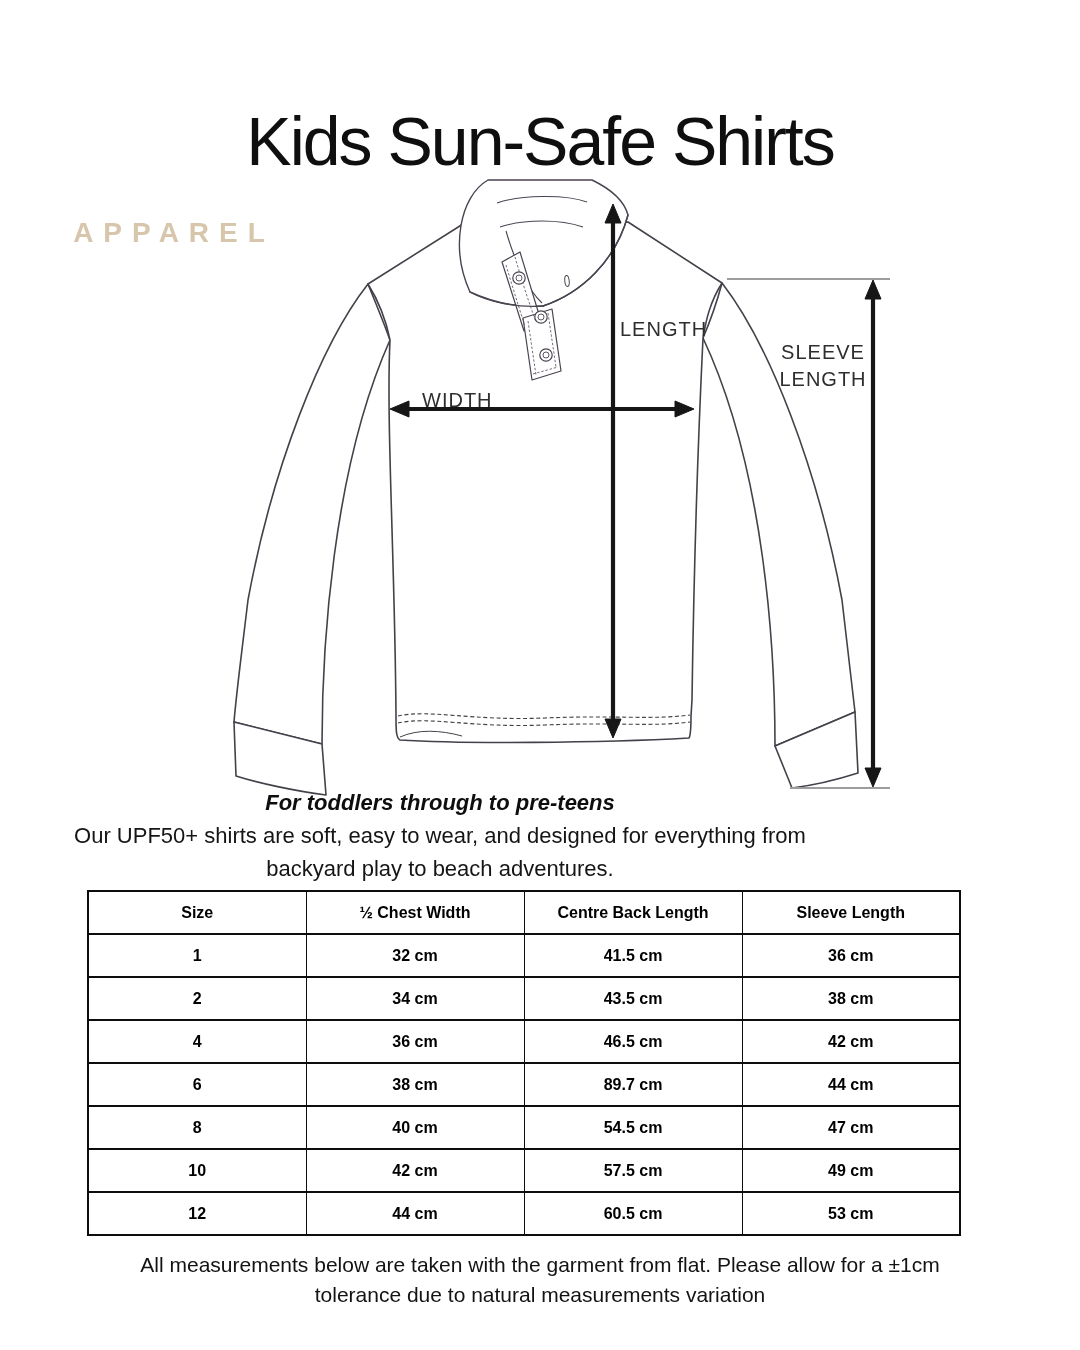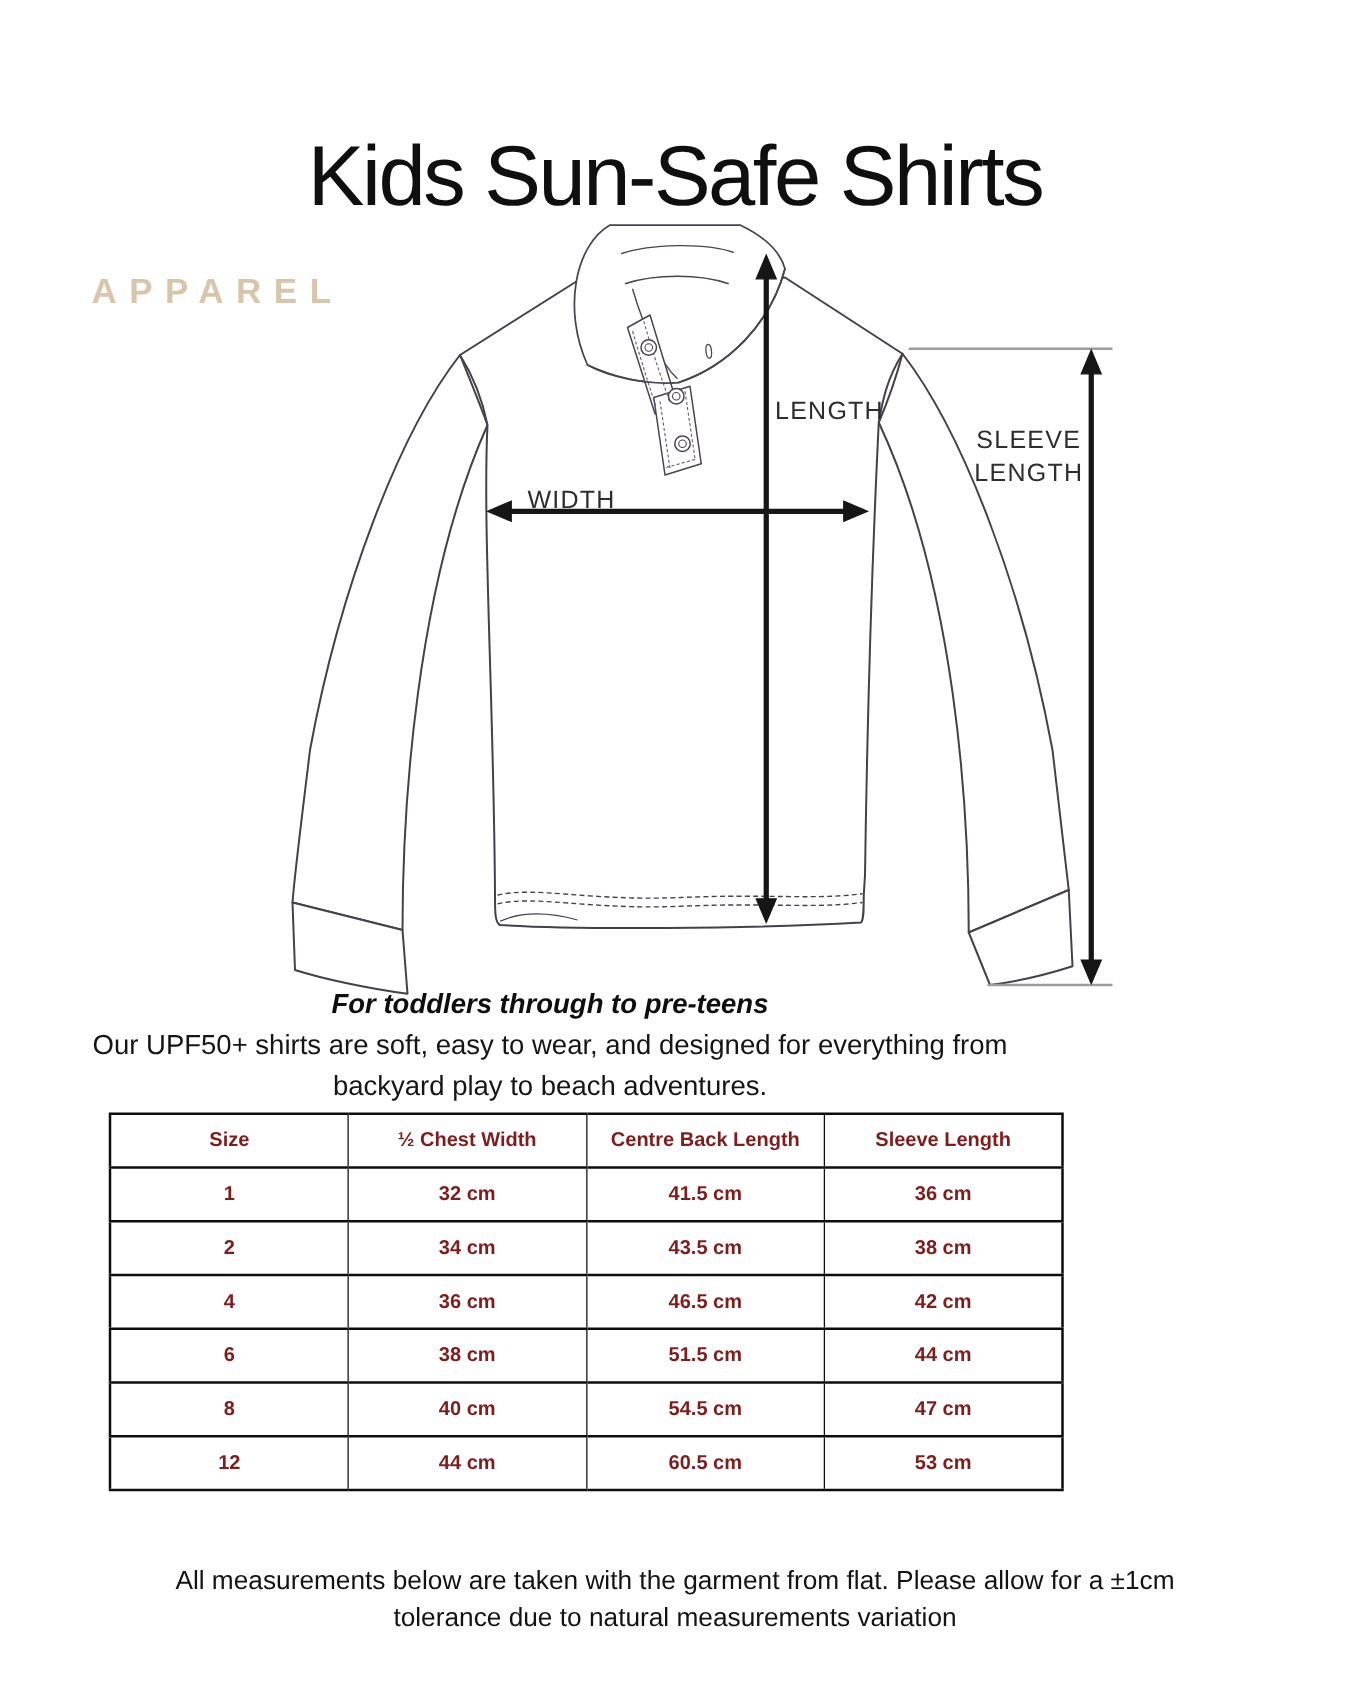--- a/index.html
+++ b/index.html
@@ -25,22 +25,22 @@
   .diagram-label{
     position:absolute;font-size:20px;letter-spacing:1px;color:#2e2e2e;line-height:1.2;
   }
   .lbl-width{left:422px;top:388px;}
   .lbl-length{left:620px;top:317px;}
   .lbl-sleeve{left:760px;top:339px;width:126px;text-align:center;line-height:27px;}
   .intro{position:absolute;top:790px;left:0;width:880px;text-align:center;}
   .intro .tagline{font-size:22px;font-weight:700;font-style:italic;line-height:26px;color:#0e0e0e;}
   .intro .desc{font-size:22px;line-height:33px;color:#151515;margin-top:3px;}
   table.size-table{
-    position:absolute;left:87px;top:890px;width:764px;border-collapse:collapse;
-    table-layout:fixed;text-align:center;font-size:16px;font-weight:700;color:#7f1d1d;
+    position:absolute;left:87px;top:890px;width:874px;border-collapse:collapse;
+    table-layout:fixed;text-align:center;font-size:16px;font-weight:700;color:#000000;
     border:2.5px solid #0d0d0d;
   }
   table.size-table th,table.size-table td{
     border:1.5px solid #0d0d0d;border-top-width:2.2px;border-bottom-width:2.2px;
     height:41px;padding:0;font-size:16px;font-weight:700;
   }
   .footer-note{
     position:absolute;top:1250px;left:0;width:1080px;text-align:center;
     font-size:21px;line-height:30px;color:#131313;
   }
@@ -172,30 +172,36 @@
     </tr>
     <tr>
       <td>4</td>
       <td>36 cm</td>
       <td>46.5 cm</td>
       <td>42 cm</td>
     </tr>
     <tr>
       <td>6</td>
       <td>38 cm</td>
-      <td>51.5 cm</td>
+      <td>89.7 cm</td>
       <td>44 cm</td>
     </tr>
     <tr>
       <td>8</td>
       <td>40 cm</td>
       <td>54.5 cm</td>
       <td>47 cm</td>
     </tr>
     <tr>
+      <td>10</td>
+      <td>42 cm</td>
+      <td>57.5 cm</td>
+      <td>49 cm</td>
+    </tr>
+    <tr>
       <td>12</td>
       <td>44 cm</td>
       <td>60.5 cm</td>
       <td>53 cm</td>
     </tr>
   </tbody>
 </table>
 
 <div class="footer-note">
   <div>All measurements below are taken with the garment from flat. Please allow for a ±1cm</div>

